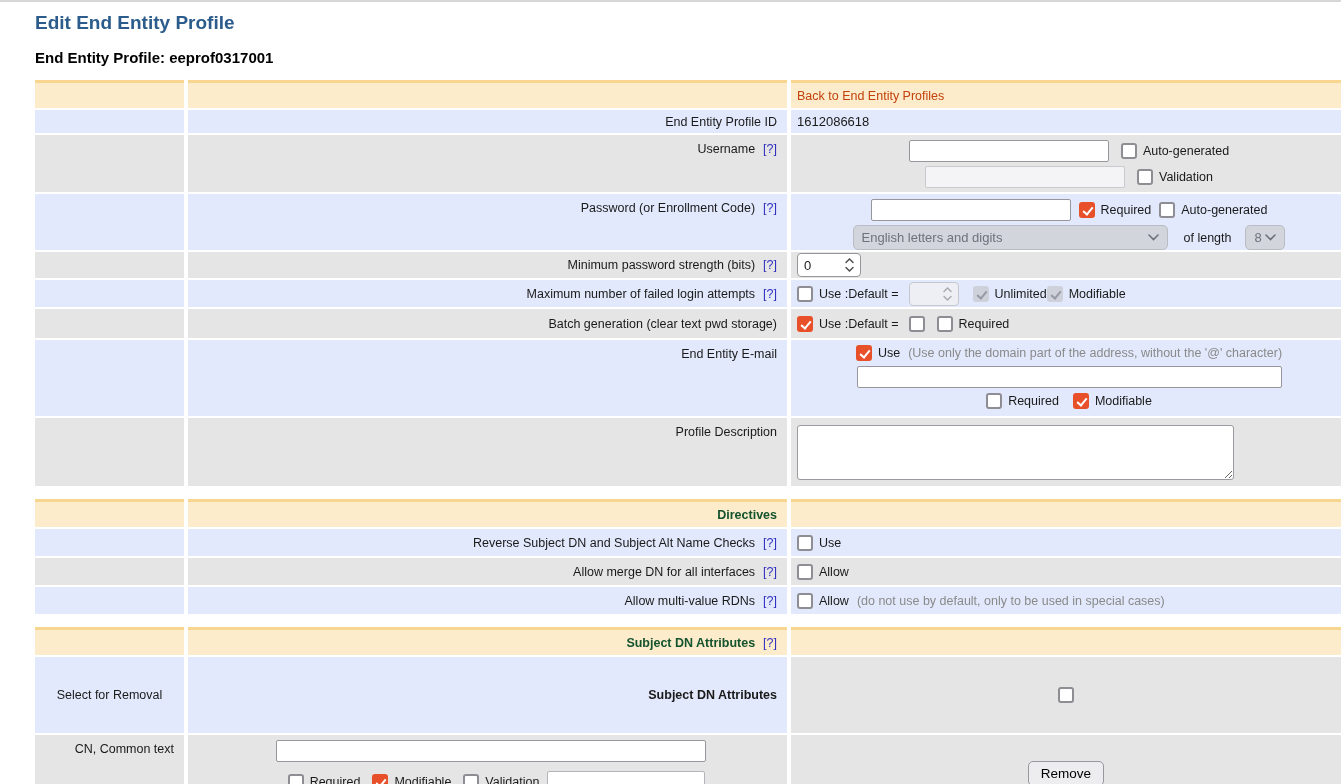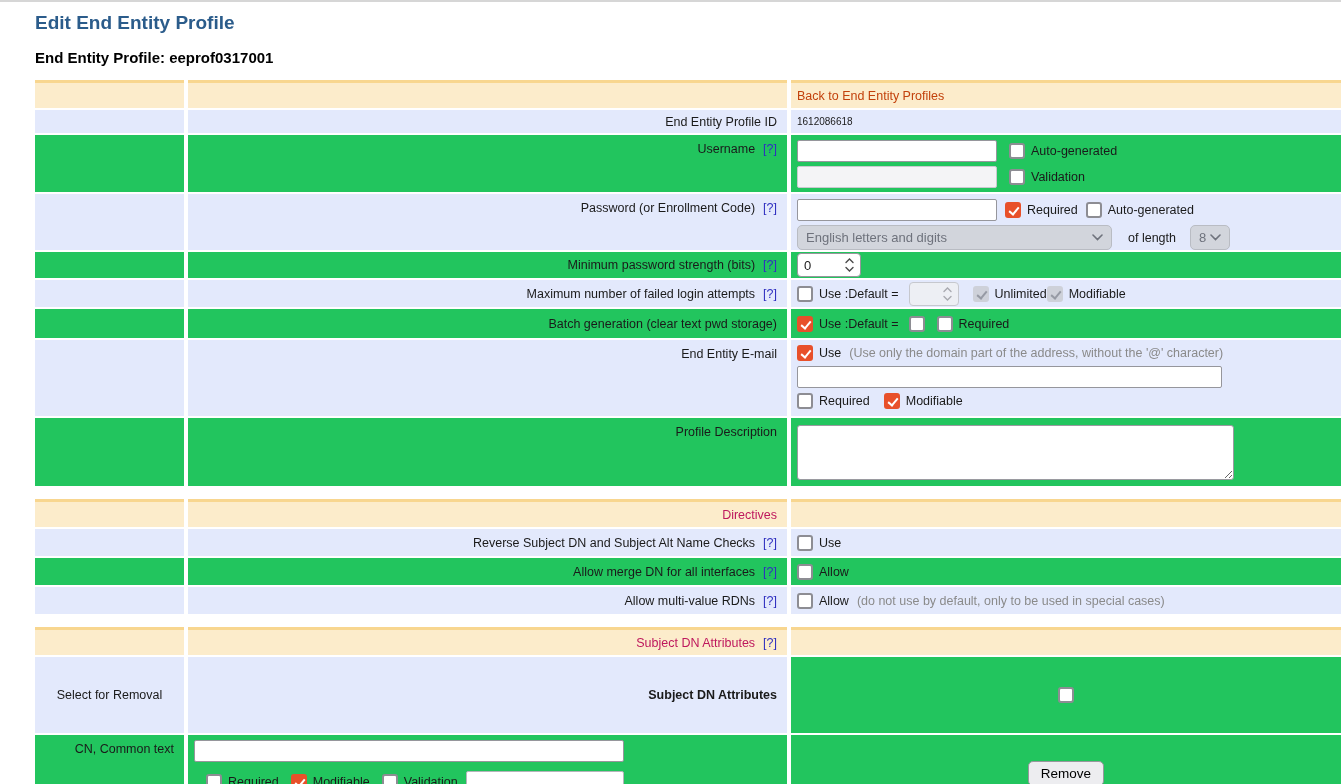--- a/index.html
+++ b/index.html
@@ -15,36 +15,36 @@
 
   .tbl{display:grid;grid-template-columns:149px 599px 1fr;gap:2px 4px;margin-left:35px}
   .tbl1{margin-top:14px}
   .tbl2,.tbl3{margin-top:13px}
 
   .cell{display:flex;align-items:center;font-size:12.5px}
   .c1{justify-content:center;text-align:center}
   .c2{justify-content:flex-end;text-align:right;padding-right:10px}
   .c3{justify-content:flex-start;padding-left:6px}
   .top{align-items:flex-start;padding-top:7px}
-  .col{flex-direction:column;align-items:flex-start;justify-content:flex-start}
+  .col{flex-direction:column;align-items:center;justify-content:flex-start}
   .line{display:flex;align-items:center}
 
   .bg-cream{background:#fceccb;border-top:3px solid #f8d68f}
   .bg-blue{background:#e3e9fc}
-  .bg-light{background:#22c55e}
+  .bg-light{background:#e5e5e5}
 
   .h28{min-height:28px}.h23{min-height:23px}.h57{min-height:57px}.h56{min-height:56px}
   .h26{min-height:26px}.h27{min-height:27px}.h29{min-height:29px}.h76{min-height:76px}.h68{min-height:68px}
 
   .link{color:#c2410c;font-size:12.5px;cursor:pointer;text-decoration:none}
   .help{color:#3030c0;margin-left:8px}
   .hint{color:#8a8a8a;margin-left:8px}
-  .red-head{color:#be185d;font-weight:normal}
+  .red-head{color:#14532d;font-weight:bold}
   .bold{font-weight:bold}
-  .val{font-size:10px}
+  .val{font-size:13px}
 
   .cb{width:16px;height:16px;border:2px solid #8d8d93;border-radius:3px;background:#fff;
       display:inline-block;flex:none;position:relative;cursor:pointer}
   .cb.on{background:#e8502a;border-color:#e8502a}
   .cb.on::after{content:"";position:absolute;left:4px;top:1px;width:4px;height:8px;
       border:solid #fff;border-width:0 2px 2px 0;transform:rotate(40deg)}
   .cb.dis{background:#ced1d9;border-color:#ced1d9;cursor:default}
   .cb.dis::after{content:"";position:absolute;left:4px;top:1px;width:4px;height:8px;
       border:solid #969aa4;border-width:0 2px 2px 0;transform:rotate(40deg)}
   .cb-lbl{margin-left:6px;white-space:nowrap}

